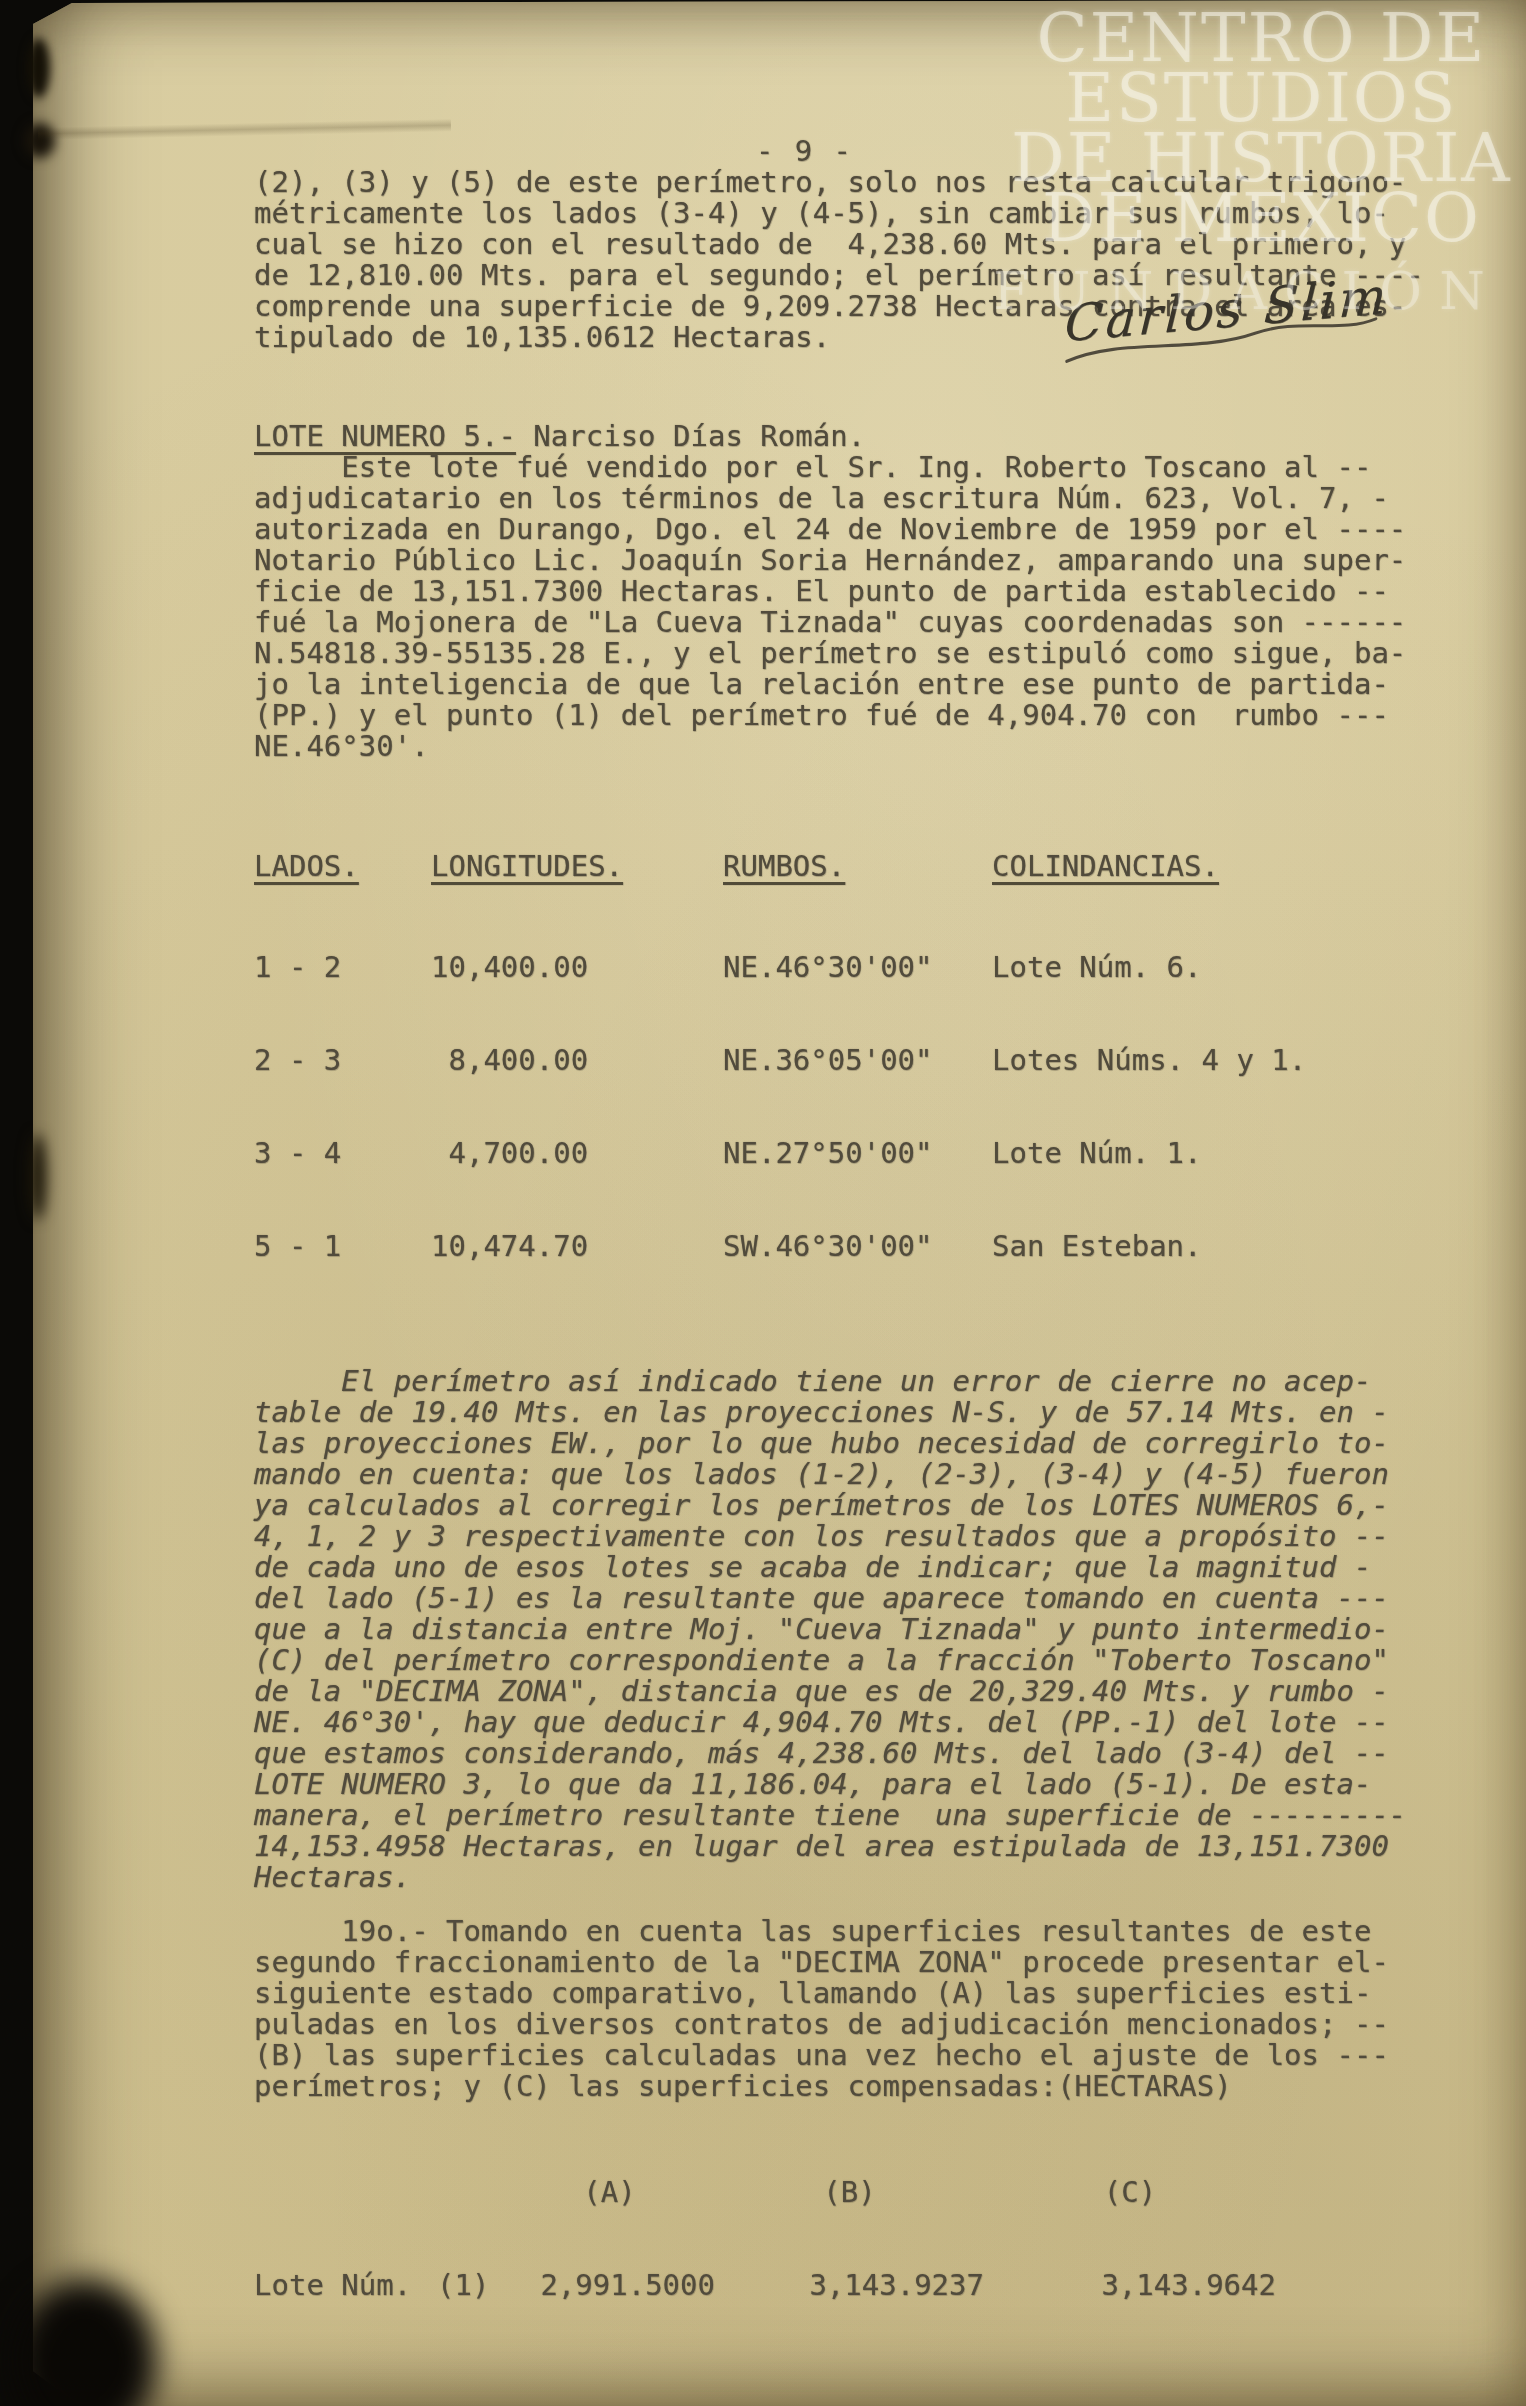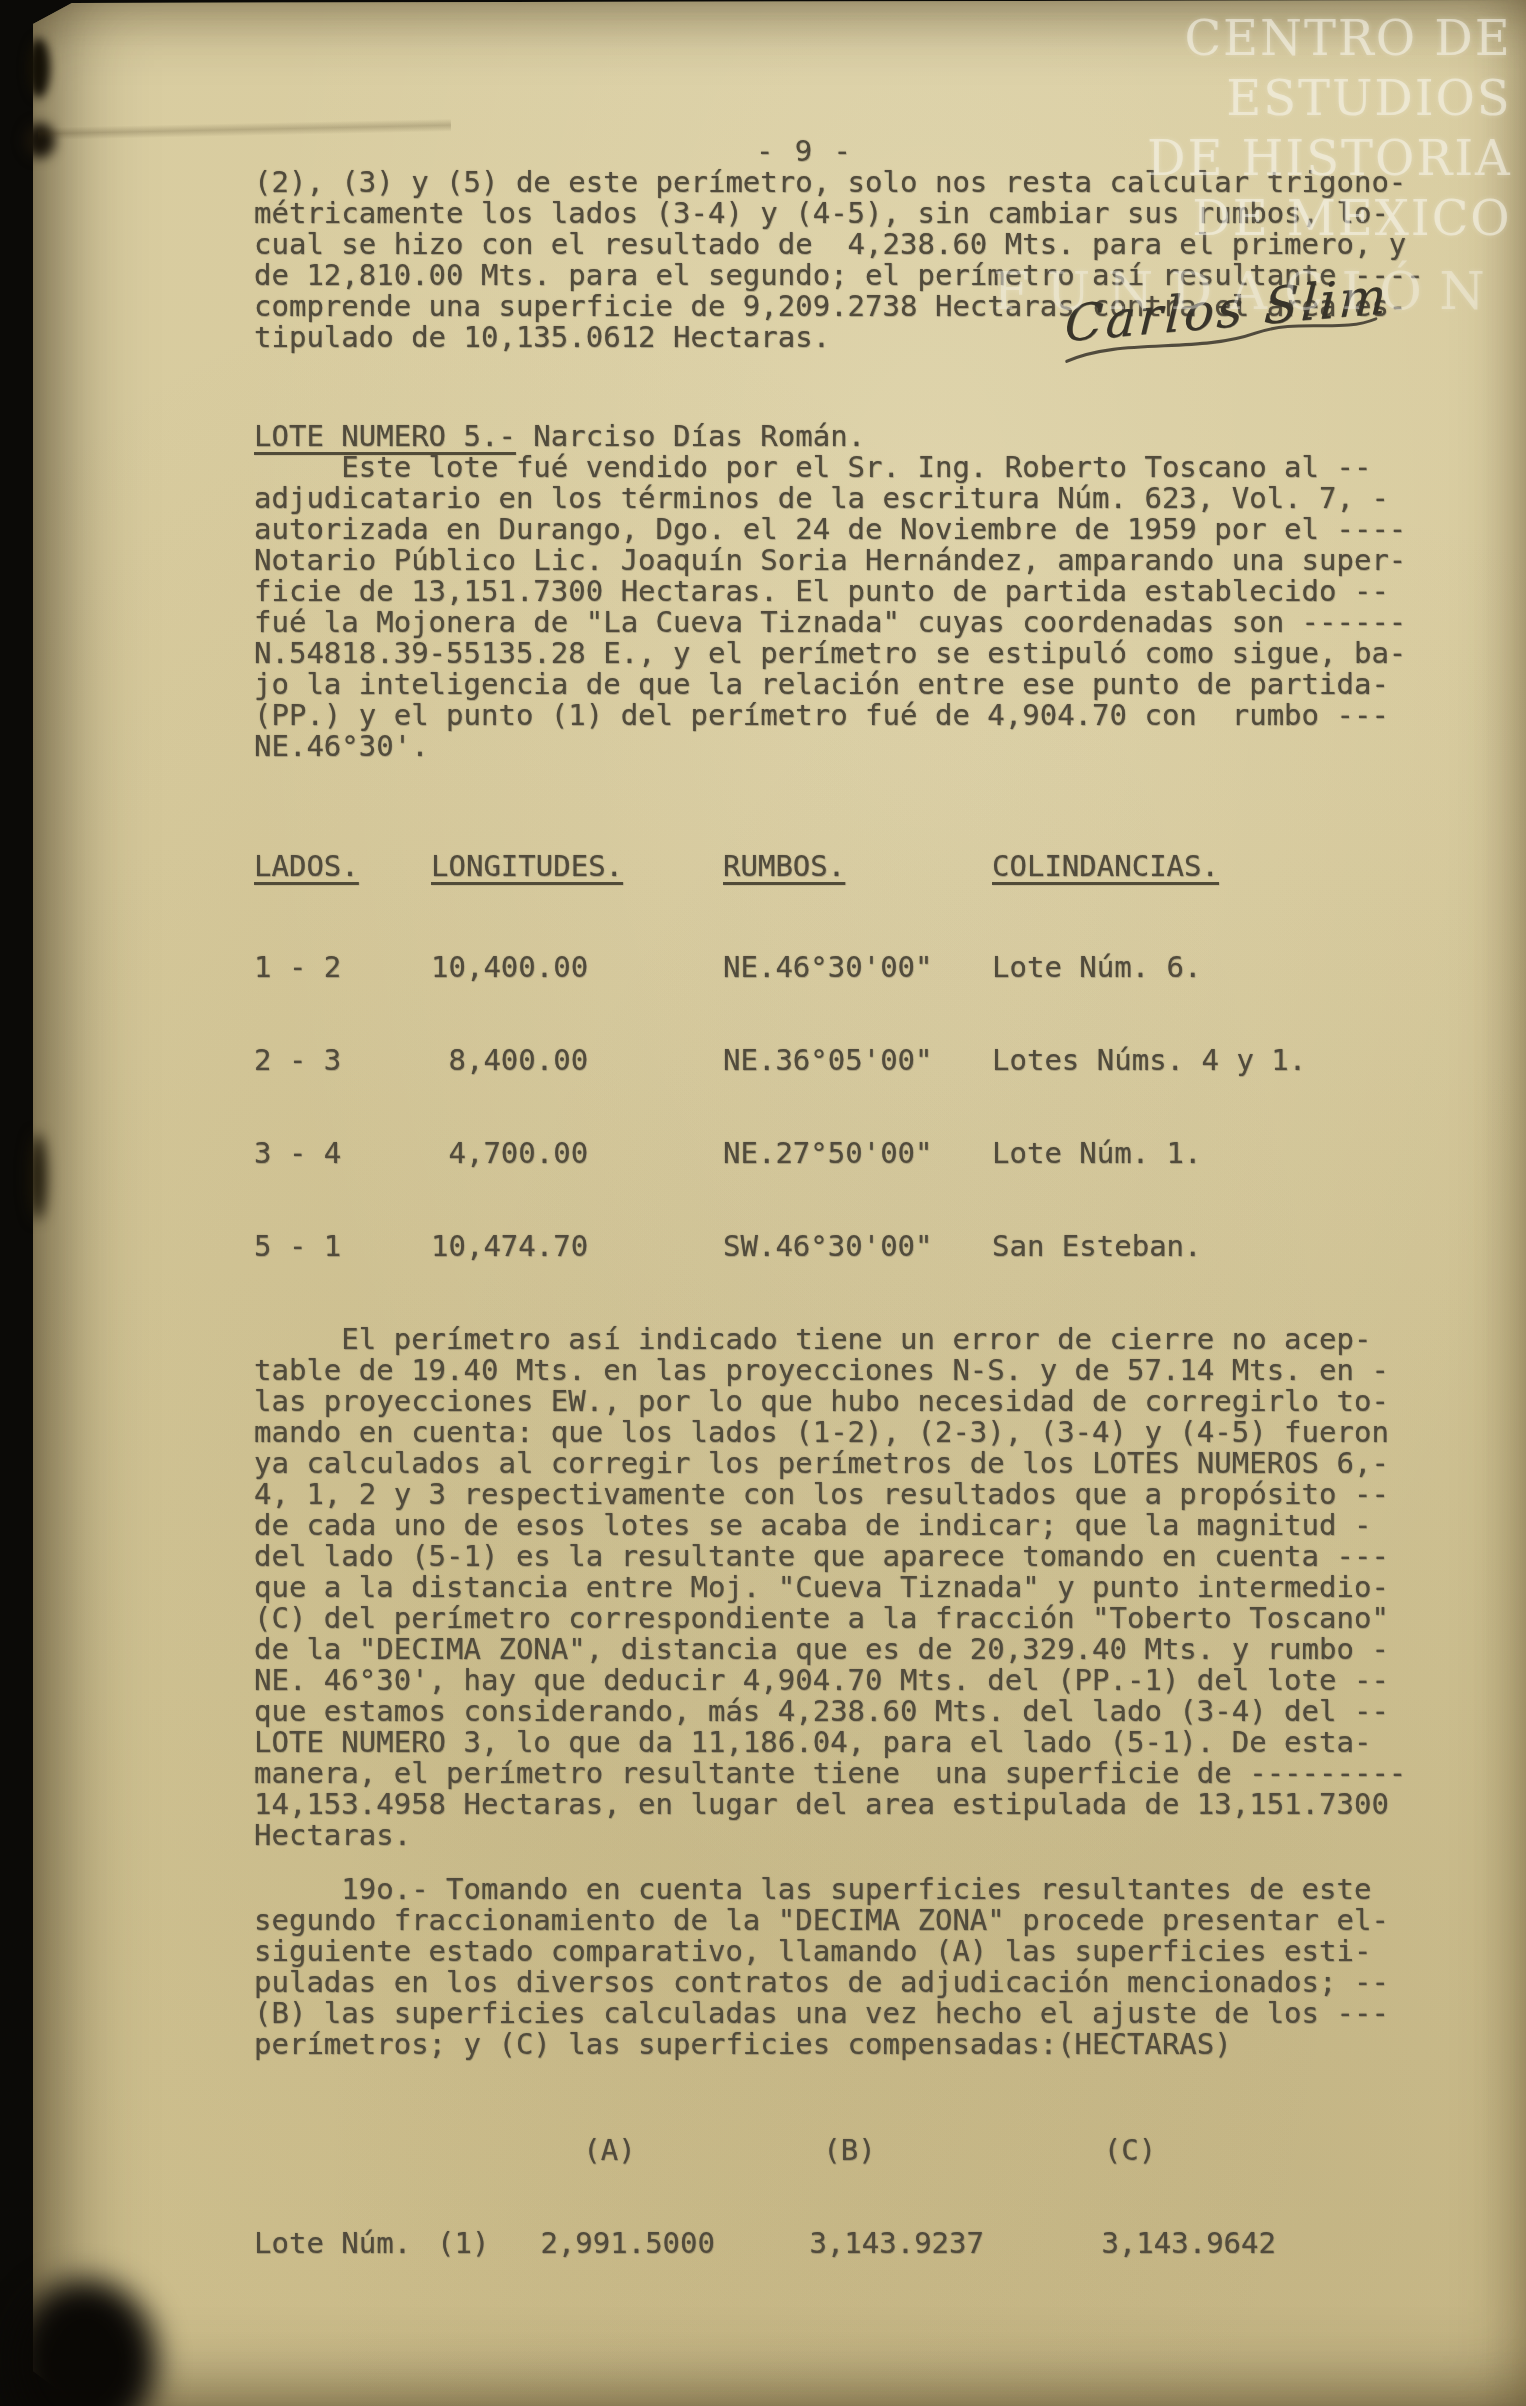--- a/index.html
+++ b/index.html
@@ -39,39 +39,39 @@
     font:29px/31px "DejaVu Sans Mono","Liberation Mono",monospace;
     color:#514b3c;
     text-shadow:0 0 1.2px rgba(84,77,60,0.60), 0.6px 0.5px 0 rgba(84,77,60,0.25);
     white-space:pre;
   }
   .pagenum{margin-top:136px;width:1101px;text-align:center;letter-spacing:1.9px;}
   .p1{}
   .heading{margin-top:68px;}
   .hu{text-decoration:underline;text-decoration-thickness:2.5px;text-underline-offset:5.8px;text-decoration-color:rgba(74,68,50,0.85);}
   .p2{margin-top:0;}
-  .p3{}
+  .p3{margin-top:42px;font-style:italic;}
   .p4{margin-top:23px;}
 
   .t1{margin-top:27px;}
   .t1-row{display:grid;grid-template-columns:177px 292px 269px 1fr;height:31px;white-space:pre;}
   .t1-head{margin-bottom:7.7px;}
 
   .t2{margin-top:13.4px;}
   .t2-row{display:grid;grid-template-columns:183px 67px 211px 269px 292px;height:31px;white-space:pre;}
   .t2-row .num{text-align:right;}
   .t2-row .ctr{text-align:center;}
   .cA{grid-column:3;}
   .cB{grid-column:4;}
   .cC{grid-column:5;}
 
   .watermark{
-    position:absolute;top:7.7px;right:15.4px;z-index:6;text-align:right;
+    position:absolute;top:7.7px;right:15.4px;z-index:6;text-align:center;
     font-family:"DejaVu Serif","Liberation Serif",serif;
-    font-size:48px;line-height:60px;letter-spacing:1.9px;
+    font-size:67px;line-height:60px;letter-spacing:1.9px;
     color:rgba(247,245,237,0.55);
     text-shadow:0 0 5.8px rgba(255,255,250,0.25);
   }
   .wm-foundation{
     position:absolute;top:261px;right:25px;z-index:6;
     font-family:"DejaVu Serif","Liberation Serif",serif;
     font-size:52px;letter-spacing:17.3px;
     color:rgba(245,242,233,0.42);
     text-shadow:0 0 4.8px rgba(255,255,250,0.2);
   }

